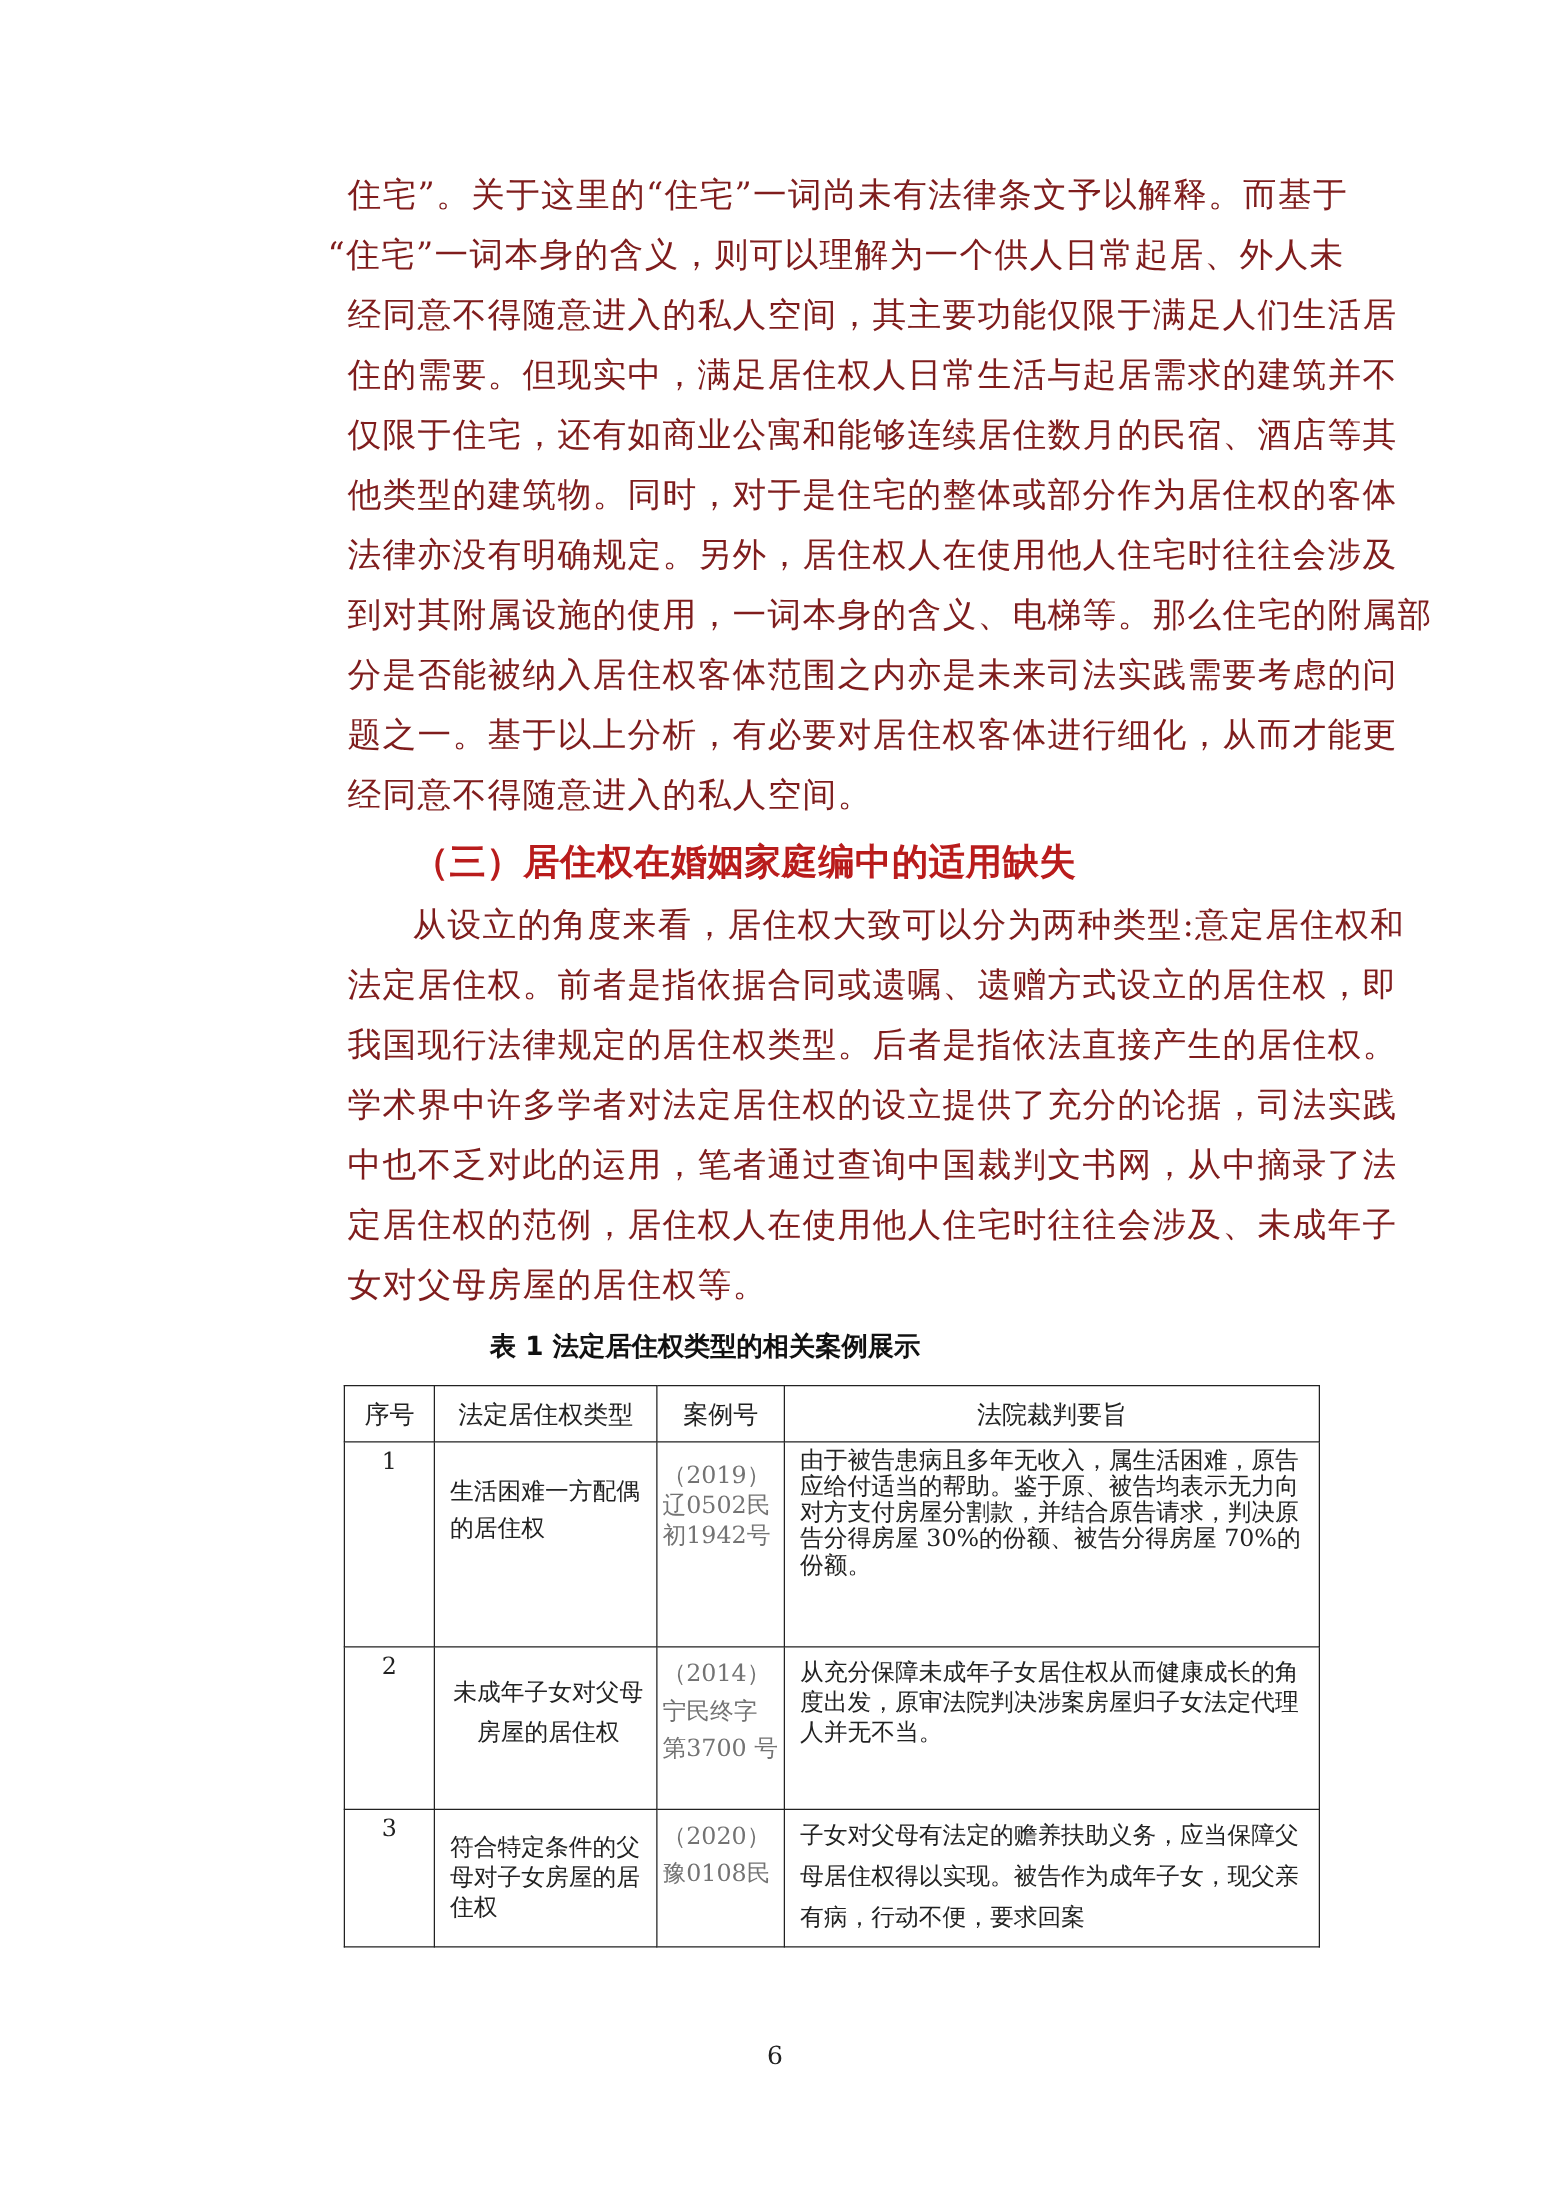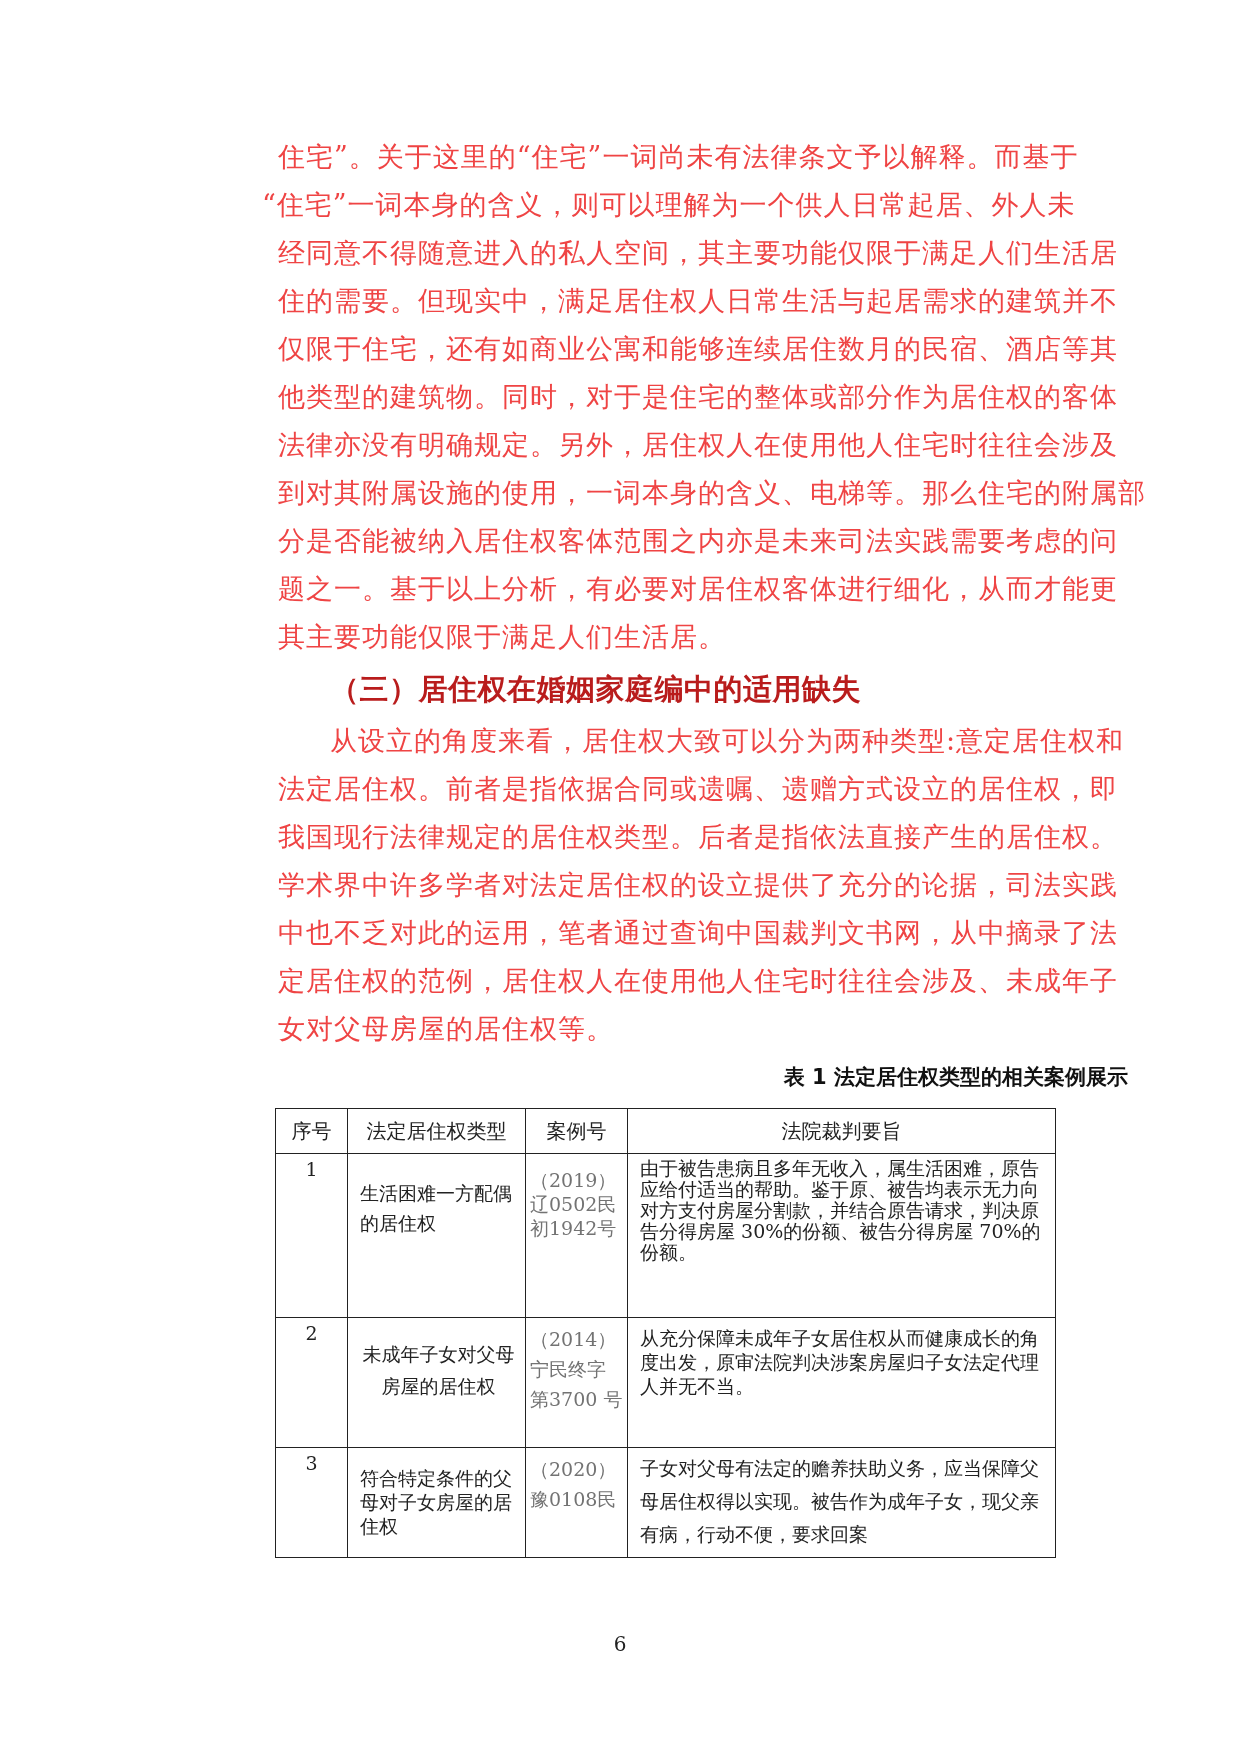--- a/index.html
+++ b/index.html
@@ -2,29 +2,29 @@
 <html><head>
 <meta charset="utf-8">
 <style>
   html, body { margin: 0; padding: 0; background: #ffffff; }
   body {
     width: 1240px; height: 1754px; position: relative; overflow: hidden;
     font-family: "DejaVu Serif", "Liberation Serif", serif; color: #111;
   }
   .para-line {
     position: absolute; left: 278px; font-size: 27px; line-height: 27px;
-    white-space: nowrap; letter-spacing: 1px; color: #ef4444;
+    white-space: nowrap; letter-spacing: 1px; color: #7f1d1d;
   }
   .section-heading {
     position: absolute; left: 330px; top: 670px; font-size: 29px; font-weight: bold;
     font-family: "DejaVu Sans", "Liberation Sans", sans-serif; white-space: nowrap;
     letter-spacing: 0.5px; color: #b91c1c;
   }
   .table-caption {
-    position: absolute; left: 0; width: 1128px; top: 1063px; text-align: right;
+    position: absolute; left: 0; width: 1128px; top: 1063px; text-align: center;
     font-size: 21px; font-weight: bold; font-family: "DejaVu Sans", "Liberation Sans", sans-serif;
     color: #111;
   }
   table.cases {
     position: absolute; left: 275px; top: 1108px; width: 781px;
     border-collapse: collapse; table-layout: fixed;
     font-family: "DejaVu Serif", "Liberation Serif", serif; font-size: 19px; color: #222; border-radius: 17px;
   }
   table.cases td, table.cases th {
     border: 1.5px solid #222; vertical-align: top; padding: 0;
@@ -58,21 +58,21 @@
   <div class="para-line" style="top:143px">住宅”。关于这里的“住宅”一词尚未有法律条文予以解释。而基于</div>
   <div class="para-line" style="top:191px;left:262px">“住宅”一词本身的含义，则可以理解为一个供人日常起居、外人未</div>
   <div class="para-line" style="top:239px">经同意不得随意进入的私人空间，其主要功能仅限于满足人们生活居</div>
   <div class="para-line" style="top:287px">住的需要。但现实中，满足居住权人日常生活与起居需求的建筑并不</div>
   <div class="para-line" style="top:335px">仅限于住宅，还有如商业公寓和能够连续居住数月的民宿、酒店等其</div>
   <div class="para-line" style="top:383px">他类型的建筑物。同时，对于是住宅的整体或部分作为居住权的客体</div>
   <div class="para-line" style="top:431px">法律亦没有明确规定。另外，居住权人在使用他人住宅时往往会涉及</div>
   <div class="para-line" style="top:479px">到对其附属设施的使用，一词本身的含义、电梯等。那么住宅的附属部</div>
   <div class="para-line" style="top:527px">分是否能被纳入居住权客体范围之内亦是未来司法实践需要考虑的问</div>
   <div class="para-line" style="top:575px">题之一。基于以上分析，有必要对居住权客体进行细化，从而才能更</div>
-  <div class="para-line" style="top:623px">其主要功能仅限于满足人们生活居。</div>
+  <div class="para-line" style="top:623px">经同意不得随意进入的私人空间。</div>
 </div>
 
 <div class="section-heading">（三）居住权在婚姻家庭编中的适用缺失</div>
 
 <div>
   <div class="para-line" style="top:727px;left:330px">从设立的角度来看，居住权大致可以分为两种类型:意定居住权和</div>
   <div class="para-line" style="top:775px">法定居住权。前者是指依据合同或遗嘱、遗赠方式设立的居住权，即</div>
   <div class="para-line" style="top:823px">我国现行法律规定的居住权类型。后者是指依法直接产生的居住权。</div>
   <div class="para-line" style="top:871px">学术界中许多学者对法定居住权的设立提供了充分的论据，司法实践</div>
   <div class="para-line" style="top:919px">中也不乏对此的运用，笔者通过查询中国裁判文书网，从中摘录了法</div>

